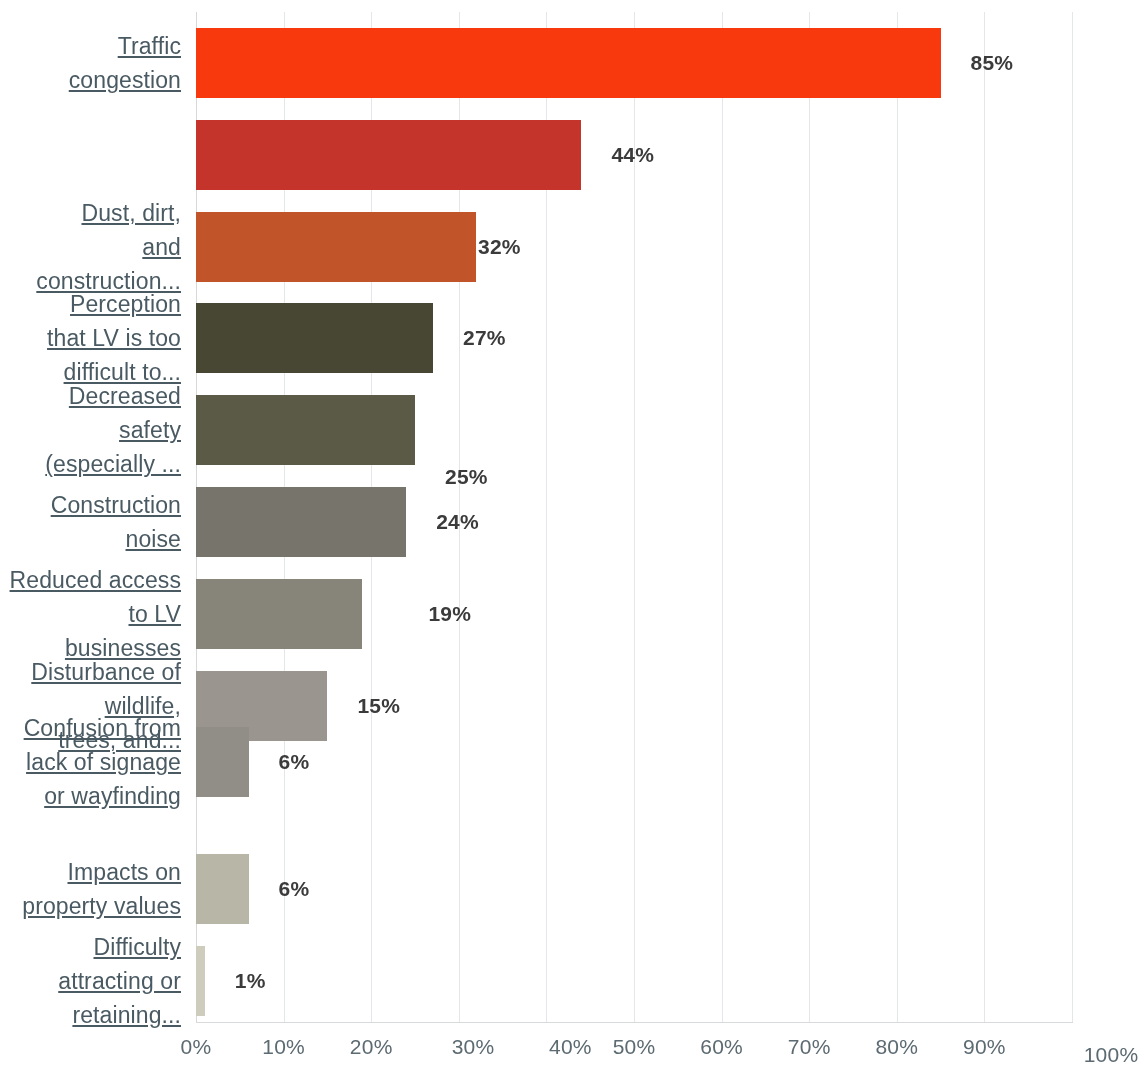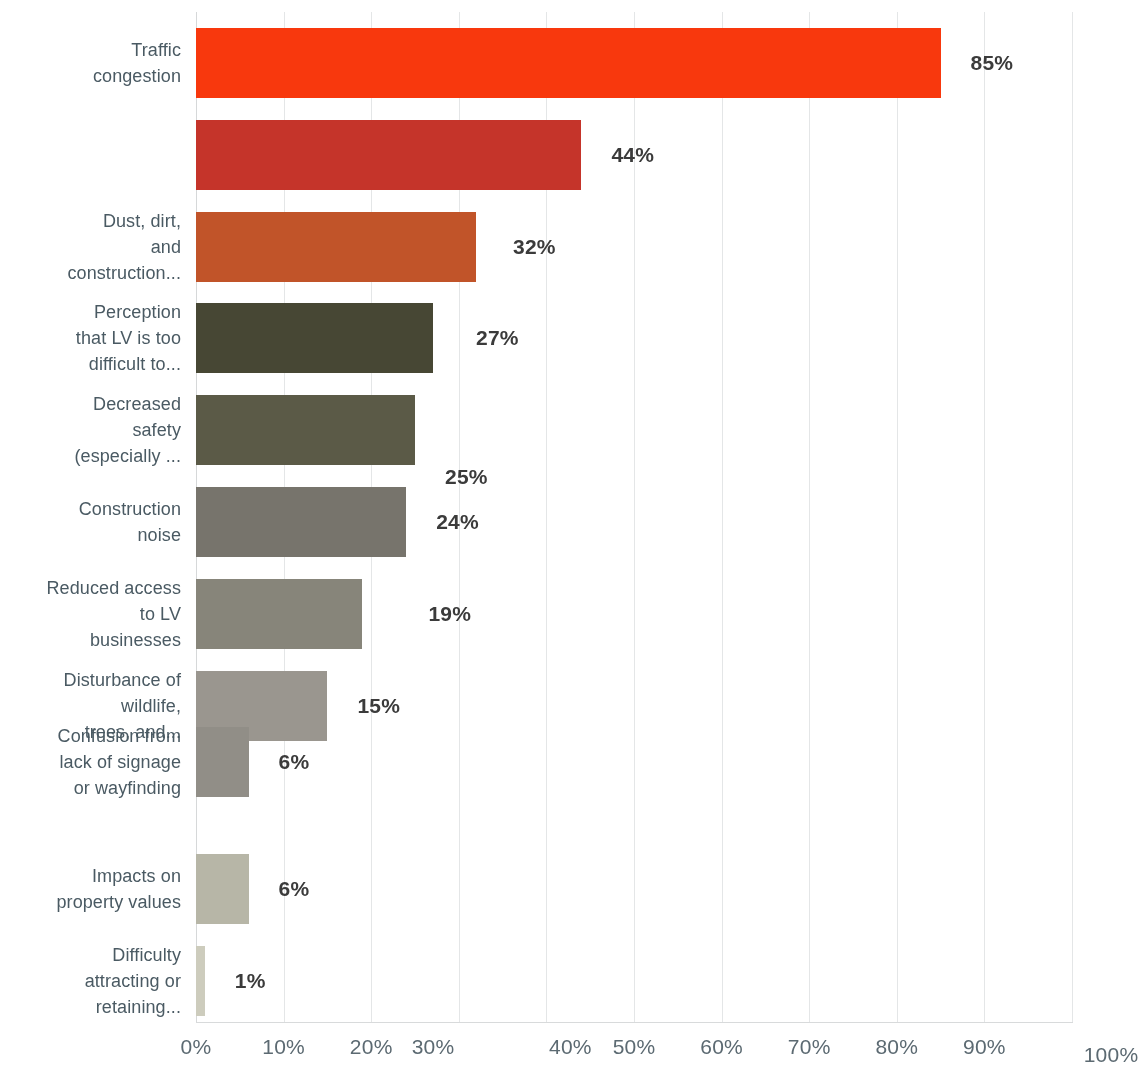--- a/index.html
+++ b/index.html
@@ -70,25 +70,26 @@
     height: 70px;
   }
 
   .row-label {
     position: absolute;
     left: 0;
     width: 181px;
     top: 50%;
     transform: translateY(-50%);
     text-align: right;
-    font-size: 18px;
-    line-height: 26px;
+    font-size: 23px;
+    line-height: 34px;
     color: #4a5a63;
     letter-spacing: 0.1px;
     white-space: pre-line;
+    text-decoration: underline;
   }
 
   .bar {
     position: absolute;
     left: 196px;
     top: 0;
     height: 70px;
     border-radius: 0;
   }
 
@@ -153,28 +154,28 @@
       </div>
       <div class="row" style="top: 119.8px;">
         <div class="bar" title="44%" style="width: 385.44px; height: 70px; background: rgb(197, 52, 42);"></div>
         <div class="bar-value" style="left: 611.44px;">44%</div>
       </div>
       <div class="row" style="top: 211.6px;">
         <div class="row-label">Dust, dirt,
 and
 construction...</div>
         <div class="bar" title="32%" style="width: 280.32px; height: 70px; background: rgb(193, 84, 41);"></div>
-        <div class="bar-value" style="left: 513px;">32%</div>
+        <div class="bar-value" style="left: 478px;">32%</div>
       </div>
       <div class="row" style="top: 303.4px;">
         <div class="row-label">Perception
 that LV is too
 difficult to...</div>
         <div class="bar" title="27%" style="width: 236.52px; height: 70px; background: rgb(71, 71, 52);"></div>
-        <div class="bar-value" style="left: 476px;">27%</div>
+        <div class="bar-value" style="left: 463px;">27%</div>
       </div>
       <div class="row" style="top: 395.2px;">
         <div class="row-label">Decreased
 safety
 (especially ...</div>
         <div class="bar" title="25%" style="width: 219px; height: 70px; background: rgb(91, 90, 71);"></div>
         <div class="bar-value" style="left: 445px; margin-top: 47px;">25%</div>
       </div>
       <div class="row" style="top: 487px;">
         <div class="row-label">Construction
@@ -215,21 +216,21 @@
 retaining...</div>
         <div class="bar" title="1%" style="width: 8.76px; height: 70px; background: rgb(205, 204, 189);"></div>
         <div class="bar-value" style="left: 234.76px;">1%</div>
       </div>
     </div>
 
   <div class="xticks">
       <div class="xtick" style="left: 196px;">0%</div>
       <div class="xtick" style="left: 283.6px;">10%</div>
       <div class="xtick" style="left: 371.2px;">20%</div>
-      <div class="xtick" style="left: 433px;">30%</div>
+      <div class="xtick" style="left: 473px;">30%</div>
       <div class="xtick" style="left: 546.4px; margin-left: 24px;">40%</div>
       <div class="xtick" style="left: 634px;">50%</div>
       <div class="xtick" style="left: 721.6px;">60%</div>
       <div class="xtick" style="left: 809.2px;">70%</div>
       <div class="xtick" style="left: 896.8px;">80%</div>
       <div class="xtick" style="left: 984.4px;">90%</div>
       <div class="xtick" style="left: 1111px; margin-top: 8px;">100%</div>
     </div>
 
 </div>

